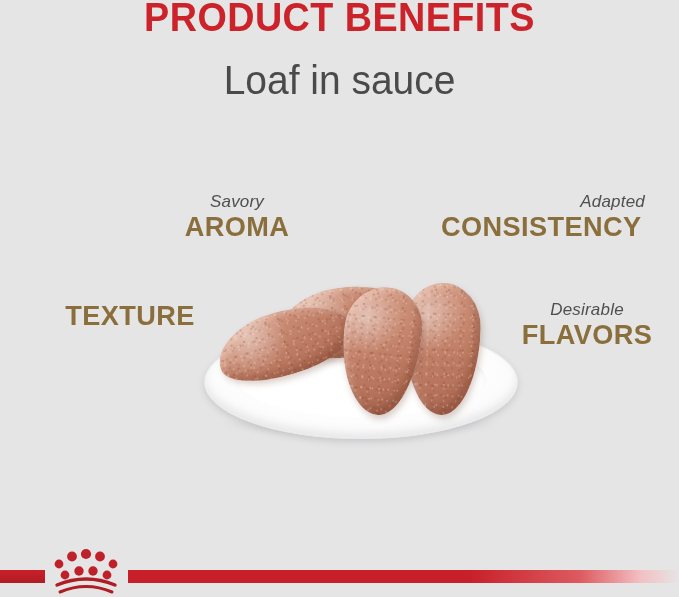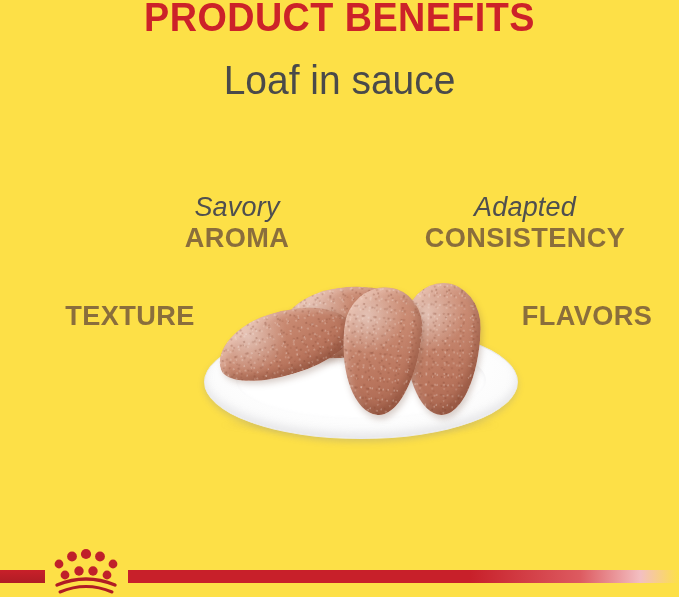--- a/index.html
+++ b/index.html
@@ -12,21 +12,21 @@
     height: 597px;
     position: relative;
     overflow: hidden;
     font-family: "Liberation Sans", sans-serif;
     -webkit-font-smoothing: antialiased;
   }
 
   #page {
     position: absolute;
     inset: 0;
-    background: #fde047;
+    background: #e5e5e5;
   }
 
   
   .title {
     position: absolute;
     top: -6px;
     left: 0;
     width: 679px;
     text-align: center;
     font-size: 41px;
@@ -54,37 +54,37 @@
   
   .benefit {
     position: absolute;
     text-align: center;
     white-space: nowrap;
   }
   .benefit .lead {
     display: block;
     font-style: italic;
     font-weight: normal;
-    font-size: 27px;
+    font-size: 17px;
     color: #4F4F4F;
     line-height: 1.12;
     letter-spacing: 0.2px;
   }
   .benefit .strong {
     display: block;
     font-weight: bold;
     font-size: 28px;
     color: #8A6E3C;
     line-height: 1.12;
     letter-spacing: 0.4px;
     transform: scaleX(0.97);
   }
 
   #benefit-aroma       { top: 192px; left: 137px; width: 200px; }
-  #benefit-consistency { top: 192px; left: 405px; width: 240px; }
+  #benefit-consistency { top: 192px; left: 405px; width: 240px; text-align: right; }
   #benefit-texture     { top: 300px; left: 30px;  width: 200px; }
   #benefit-flavors     { top: 300px; left: 495px; width: 184px; }
 
   
   #food {
     position: absolute;
     left: 190px;
     top: 265px;
     width: 340px;
     height: 175px;
@@ -211,20 +211,21 @@
   <div class="benefit" id="benefit-consistency">
     <span class="lead">Adapted</span>
     <span class="strong">CONSISTENCY</span>
   </div>
 
   <div class="benefit" id="benefit-texture">
     <span class="strong">TEXTURE</span>
   </div>
 
   <div class="benefit" id="benefit-flavors">
+    <span class="lead">Desirable</span>
     <span class="strong">FLAVORS</span>
   </div>
 
   <div id="food">
     <div class="plate-shadow"></div>
     <div class="plate">
       <div class="plate-inner"></div>
     </div>
     <div class="loaf" id="loaf-1"></div>
     <div class="loaf" id="loaf-2"></div>

